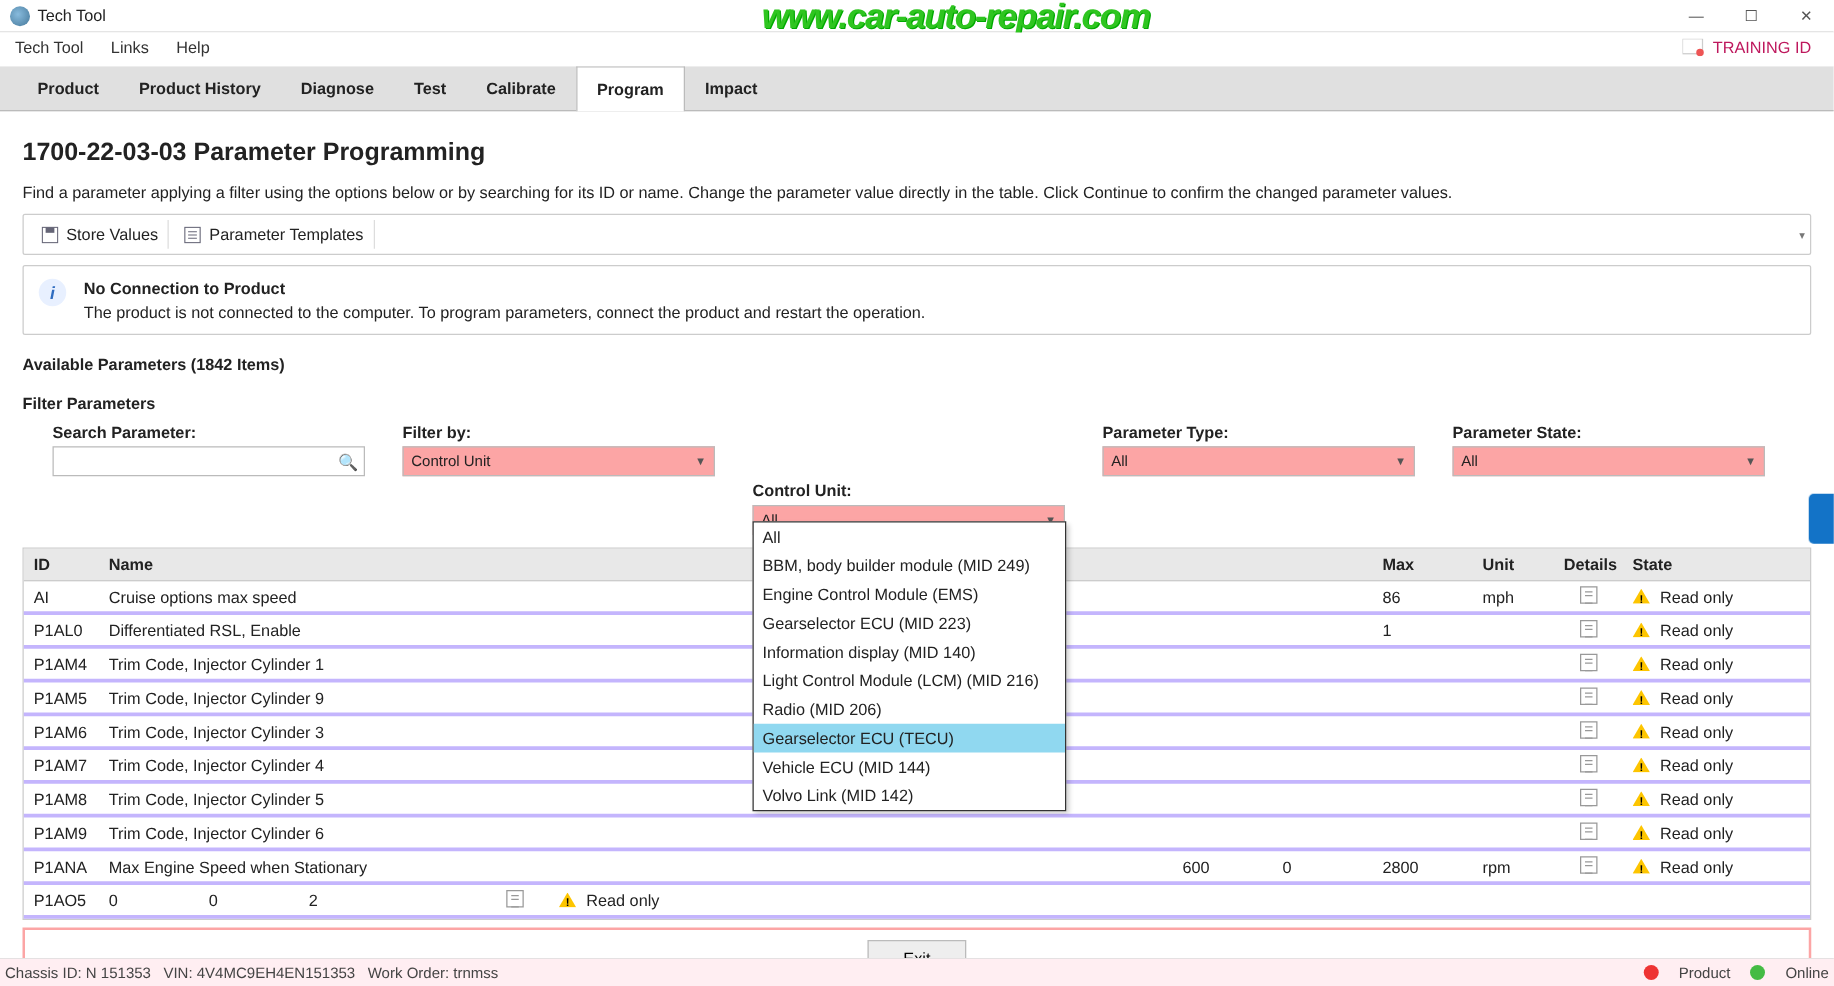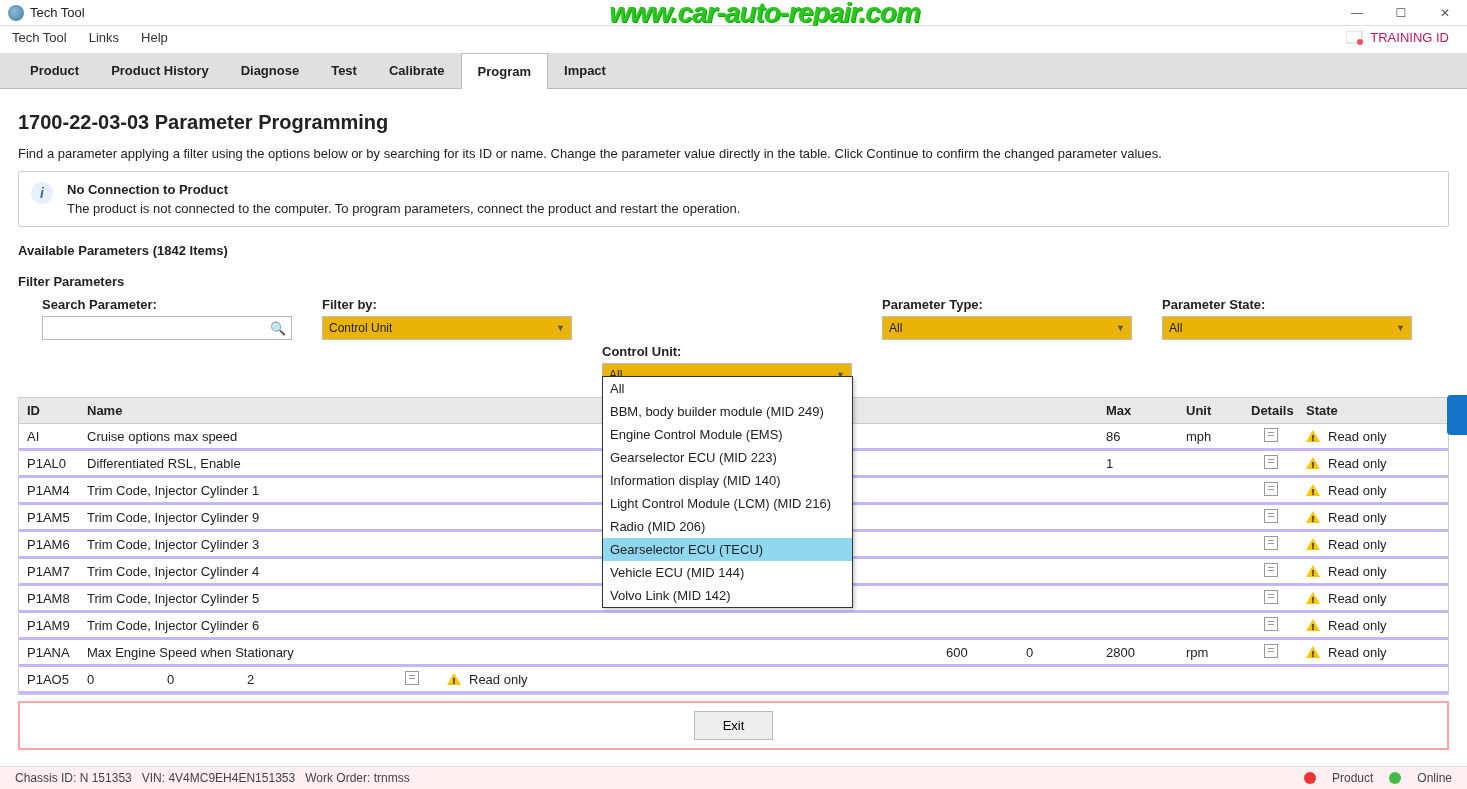--- a/index.html
+++ b/index.html
@@ -33,21 +33,21 @@
   .infobox .info-icon{ width:22px; height:22px; border-radius:50%; background:#e8f0ff; display:flex; align-items:center; justify-content:center; color:#2f6cc0; font-style:italic; font-weight:bold; font-size:14px;}
   .infobox .info-title{font-weight:700; margin-bottom:4px;}
   
   .section-label { font-weight:700; margin:16px 0 4px;}
   
   .filters { display:flex; gap:30px; margin:8px 0 10px; align-items:flex-start;}
   .filter-col .lbl { font-weight:600; margin-bottom:4px; display:block;}
   .search-wrap{ width:250px; border:1px solid #bbb; height:24px; display:flex; align-items:center; padding:0 4px;}
   .search-wrap input{ border:none; outline:none; flex:1; font-size:12px;}
   .search-wrap .mag{ color:#888; }
-  .select{ border:1px solid #bbb; height:24px; min-width:250px; padding:0 6px; display:flex; align-items:center; justify-content:space-between; background:#eab308; font-size:12px;}
+  .select{ border:1px solid #bbb; height:24px; min-width:250px; padding:0 6px; display:flex; align-items:center; justify-content:space-between; background:#fca5a5; font-size:12px;}
   .select .chev{ font-size:9px; color:#555;}
   
   .grid { border:1px solid #ccc; position:relative;}
   .grid-head{ background:#e8e8e8; display:flex; font-weight:600; border-bottom:1px solid #ccc;}
   .col{ padding:5px 8px; }
   .c-id{width:60px;} .c-name{flex:1;} .c-val{width:80px; text-align:left;} .c-min{width:80px; text-align:left;}
   .c-max{width:80px; text-align:left;} .c-unit{width:65px;} .c-det{width:55px; text-align:center;} .c-state{width:150px;}
   .grid-row { display:flex; border-bottom:3px solid #c4b5fd; align-items:center; height:27px;}
   .state-cell{display:flex; align-items:center; gap:8px;}
   .warn-icon{ width:14px; height:12px; background:#fdc500; clip-path: polygon(50% 0, 100% 100%, 0 100%); position:relative; display:inline-flex; align-items:center; justify-content:center;}
@@ -58,21 +58,21 @@
   
   
   .dropdown-list { position:absolute; top:-11px; left:0; border:1px solid #333; background:#fff; min-width:251px; z-index:10; box-shadow:2px 2px 4px rgba(0,0,0,0.2);}
   .dropdown-list .opt{ padding:4px 7px; font-size:13px;}
   .dropdown-list .opt.hl{ background:#90d8f0; }
   .cursor { position:absolute; left:78px; top:187px; width:14px; height:18px; pointer-events:none;}
   
   .footer-btn-bar{ border:2px solid #fca5a5; padding:8px 10px; display:flex; justify-content:center; margin-top:6px;}
   .exit-btn{ border:1px solid #bbb; background:#eee; padding:6px 28px; font-size:13px;}
   
-  .statusbar{ position:fixed; bottom:0; left:0; right:0; background:#ffeef2; border-top:1px solid #ddd; padding:4px 15px; display:flex; justify-content:space-between; font-size:12px; color:#444;}
+  .statusbar{ position:fixed; bottom:0; left:0; right:0; background:#ffeef2; border-top:1px solid #ddd; padding:4px 4px; display:flex; justify-content:space-between; font-size:12px; color:#444;}
   .status-right{display:flex; gap:16px; align-items:center;}
   .dot{width:12px; height:12px; border-radius:50%; display:inline-block;}
   .dot.red{background:#e33;}
   .dot.green{background:#4b4;}
   
   .side-handle{ position:fixed; right:0; top:50%; width:20px; height:40px; background:#1373c7; border-radius:4px 0 0 4px;}
   
   .cu-rel{position:relative;margin-top:47px;}
 </style>
 </head>
@@ -109,20 +109,39 @@
     <div class="tab">Test</div>
     <div class="tab">Calibrate</div>
     <div class="tab active">Program</div>
     <div class="tab">Impact</div>
   </div>
 
 <div class="content">
   <div class="page-title">1700-22-03-03 Parameter Programming</div>
   <div class="desc">Find a parameter applying a filter using the options below or by searching for its ID or name. Change the parameter value directly in the table. Click Continue to confirm the changed parameter values.</div>
 
+  <div class="toolbar">
+    <div class="btn">
+      <svg class="ico" viewBox="0 0 16 16">
+          <rect x="1" y="1" width="14" height="14" fill="none" stroke="#667"></rect>
+          <rect x="4" y="1" width="8" height="5" fill="#667"></rect>
+        </svg>
+      <span>Store Values</span>
+    </div>
+    <div class="btn">
+      <svg class="ico" viewBox="0 0 16 16">
+          <rect x="1" y="1" width="14" height="14" fill="none" stroke="#667"></rect>
+          <line x1="4" y1="5" x2="12" y2="5" stroke="#667"></line>
+          <line x1="4" y1="8" x2="12" y2="8" stroke="#667"></line>
+          <line x1="4" y1="11" x2="12" y2="11" stroke="#667"></line>
+        </svg>
+      <span>Parameter Templates</span>
+    </div>
+    <span class="drop-small">▾</span>
+  </div>
 
   <div class="infobox">
     <div class="info-icon">i</div>
     <div>
       <div class="info-title">No Connection to Product</div>
       <div>The product is not connected to the computer. To program parameters, connect the product and restart the operation.</div>
     </div>
   </div>
 
   <div class="section-label">Available Parameters (1842 Items)</div>

